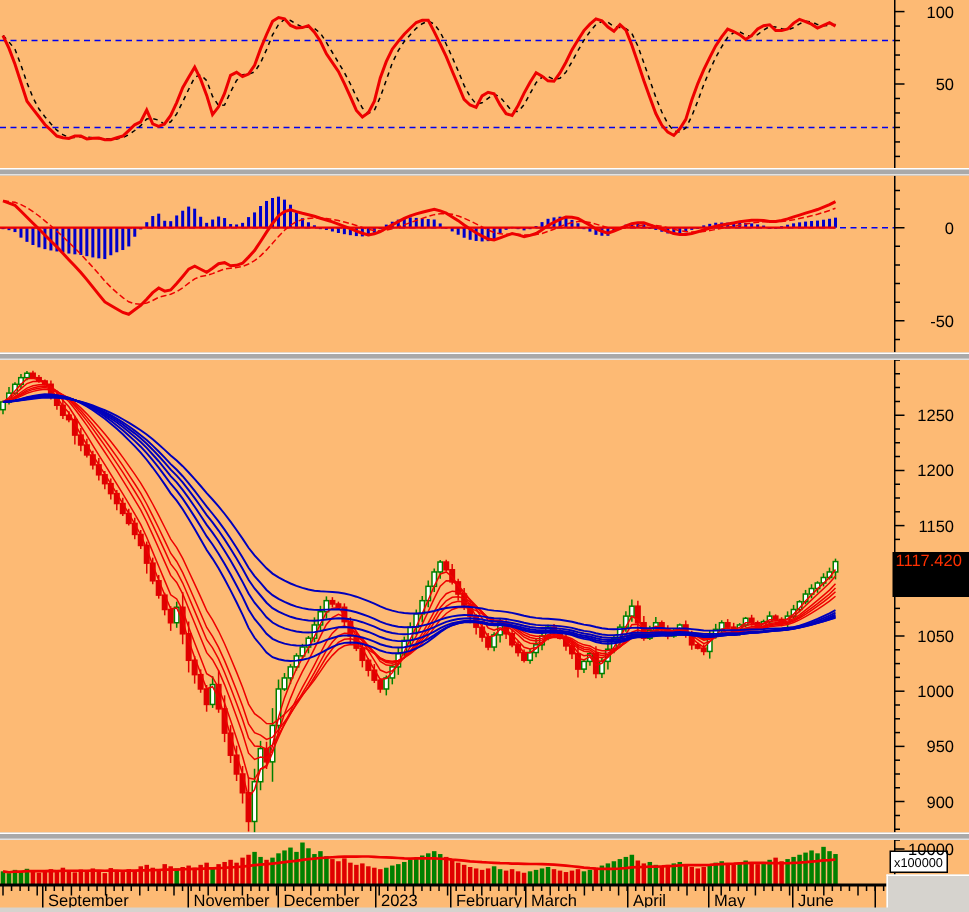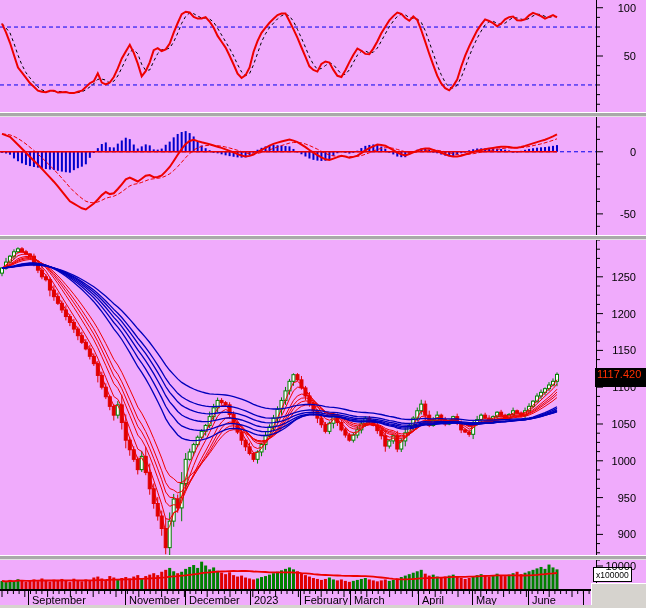--- a/index.html
+++ b/index.html
@@ -1,21 +1,21 @@
 <!DOCTYPE html>
 <html><head>
 <meta charset="utf-8">
 <style>
   html,body{margin:0;padding:0;background:#fff;}
-  .root{position:relative;width:646px;height:608px;background:#f0abfc;
+  .root{position:relative;width:646px;height:608px;background:#fdba74;
         font-family:"Liberation Sans",sans-serif;overflow:hidden;}
   svg.panel{position:absolute;left:0;display:block;}
   .sep{position:absolute;left:0;width:646px;height:5px;background:#a9a9a9;
        border-top:1px solid #ffffff;border-bottom:1px solid #e2e2e2;box-sizing:border-box;}
-  .price-tag{position:absolute;left:595px;top:368px;width:51px;height:19px;background:#000000;
+  .price-tag{position:absolute;left:595px;top:368px;width:51px;height:30px;background:#000000;
        color:#ff3000;font-size:11px;line-height:13px;padding-left:2px;box-sizing:border-box;
        white-space:nowrap;overflow:hidden;}
   .corner{position:absolute;left:591px;top:583px;width:55px;height:25px;background:#d6d3ce;
        border-top:1px solid #ffffff;border-left:1px solid #ffffff;box-sizing:border-box;}
   .bottom-strip{position:absolute;left:0;top:605px;width:646px;height:3px;background:#d6d3ce;}
   text{font-family:"Liberation Sans",sans-serif;}
 </style>
 </head>
 <body>
 

